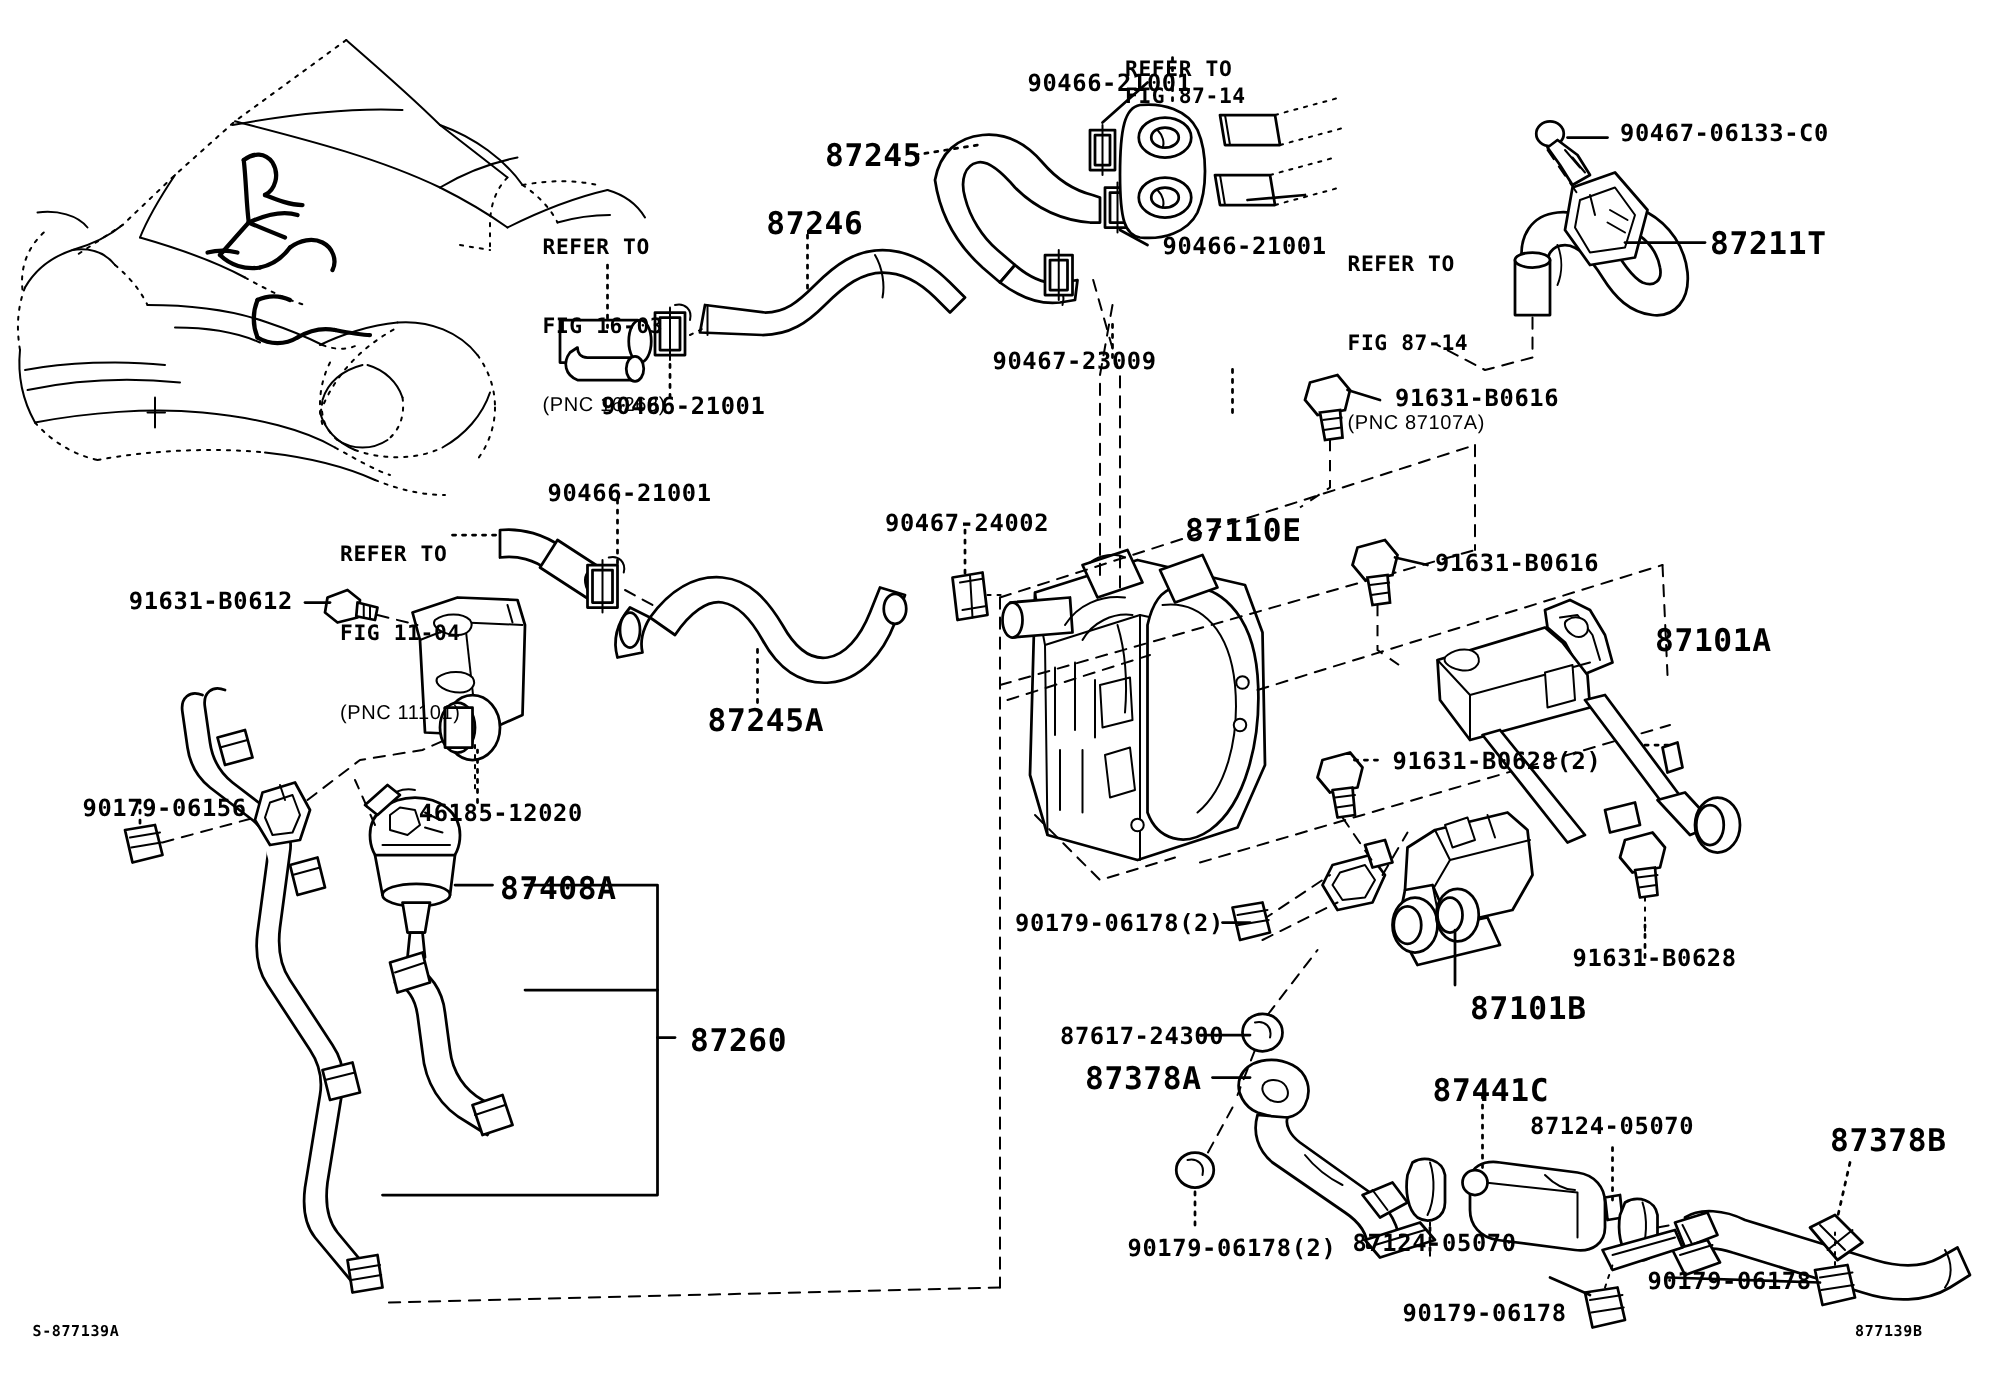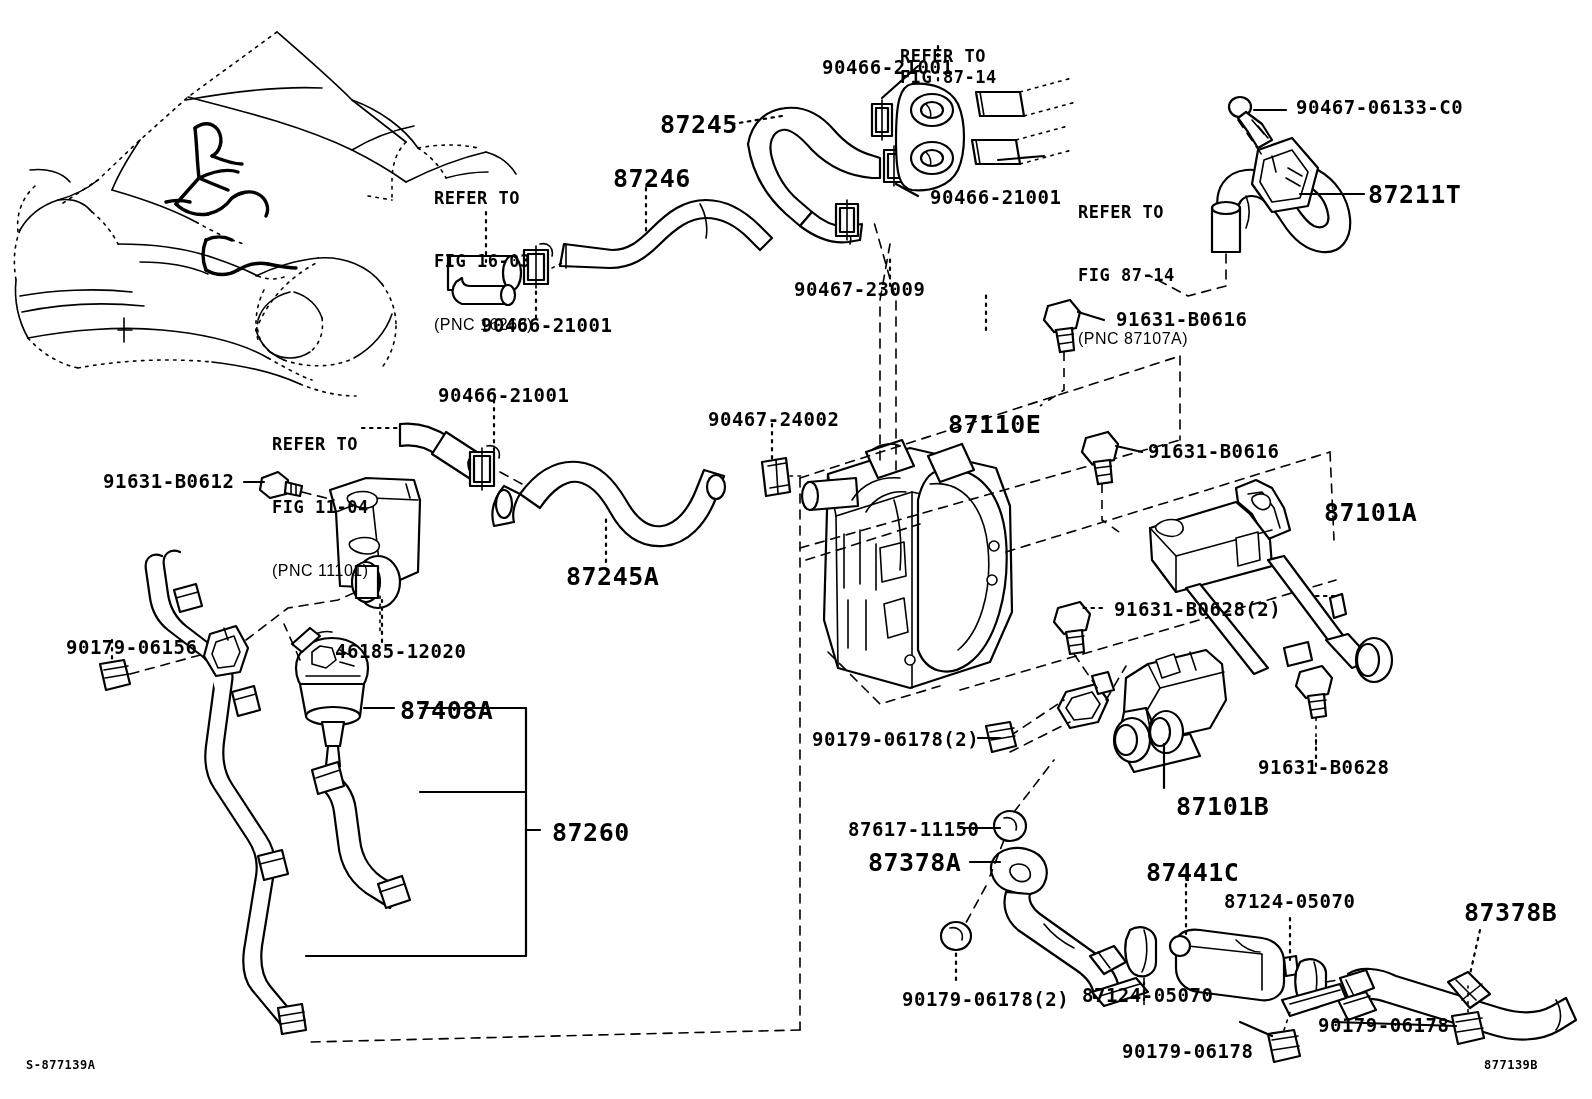--- a/index.html
+++ b/index.html
@@ -609,21 +609,21 @@
   <div class="lbl pn" style="left:66px;top:612px;margin-top:24px;">90179-06156</div>
   <div class="lbl pn" style="left:335px;top:640px;">46185-12020</div>
   <div class="lbl pn-b" style="left:400px;top:696px;">87408A</div>
   <div class="lbl pn-b" style="left:552px;top:818px;">87260</div>
 
   <div class="lbl pn" style="left:1114px;top:598px;">91631-B0628(2)</div>
   <div class="lbl pn" style="left:1258px;top:756px;">91631-B0628</div>
   <div class="lbl pn-b" style="left:1176px;top:792px;">87101B</div>
 
   <div class="lbl pn" style="left:812px;top:728px;">90179-06178(2)</div>
-  <div class="lbl pn" style="left:848px;top:818px;">87617-11150</div>
+  <div class="lbl pn" style="left:848px;top:818px;">87617-24300</div>
   <div class="lbl pn-b" style="left:868px;top:848px;">87378A</div>
   <div class="lbl pn-b" style="left:1146px;top:858px;">87441C</div>
   <div class="lbl pn" style="left:1224px;top:890px;">87124-05070</div>
   <div class="lbl pn" style="left:1082px;top:984px;">87124-05070</div>
   <div class="lbl pn" style="left:902px;top:988px;">90179-06178(2)</div>
   <div class="lbl pn" style="left:1318px;top:1014px;">90179-06178</div>
   <div class="lbl pn" style="left:1122px;top:1040px;">90179-06178</div>
   <div class="lbl pn-b" style="left:1464px;top:898px;">87378B</div>
 
   <div class="lbl foot" style="left:26px;top:1058px;">S-877139A</div>

